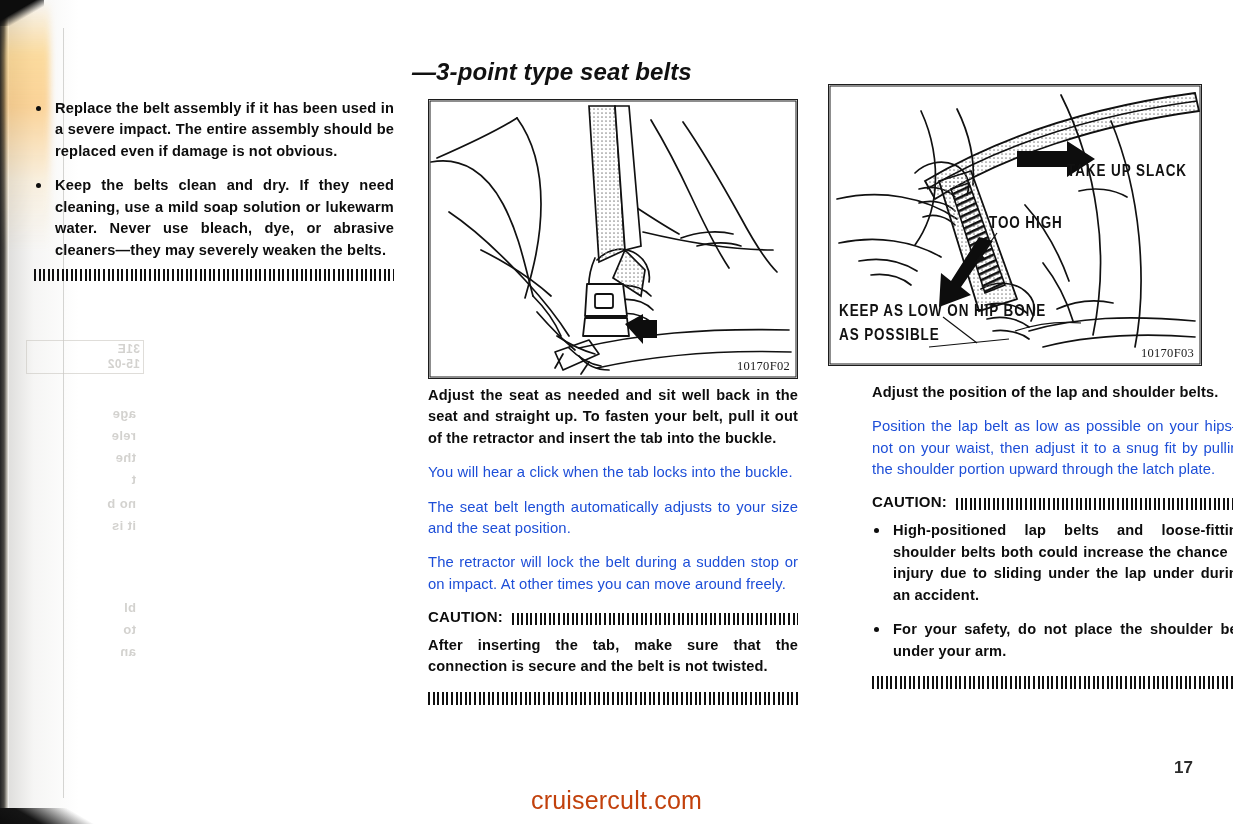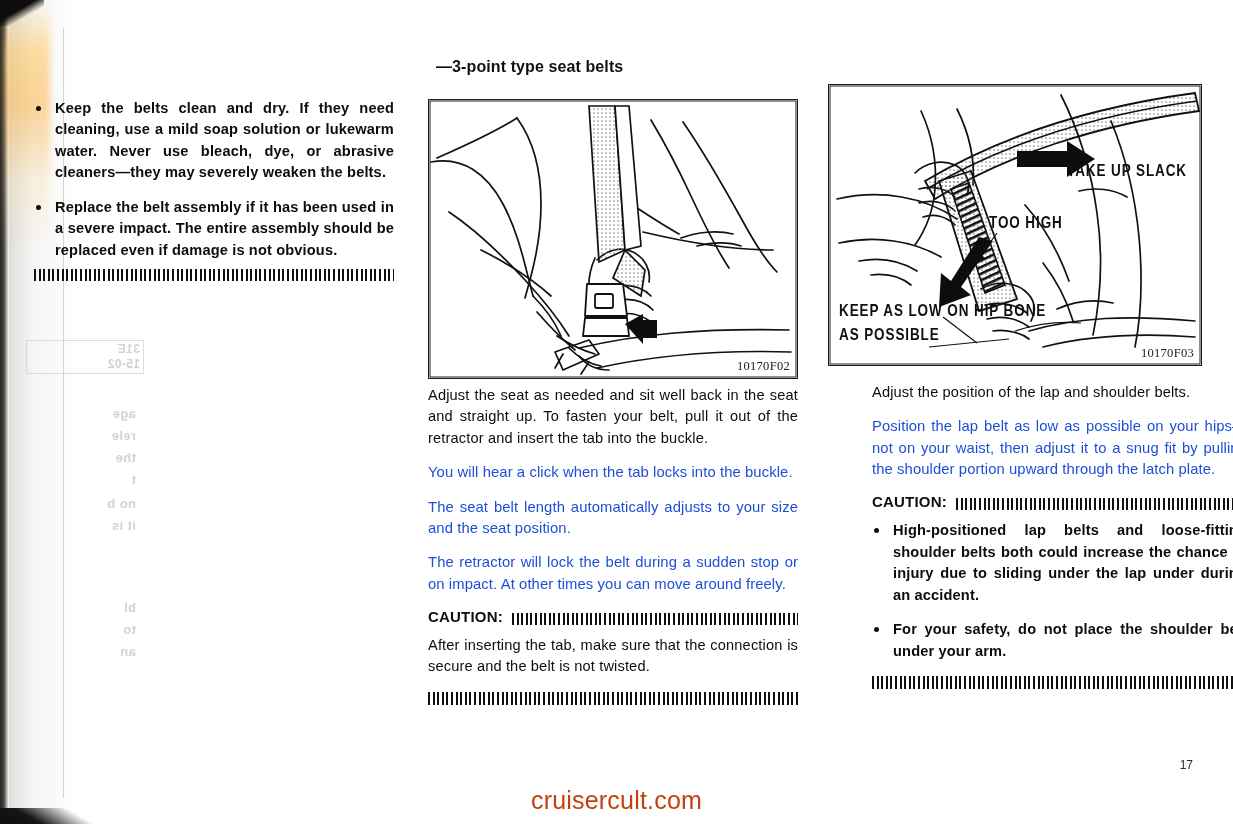--- a/index.html
+++ b/index.html
@@ -93,27 +93,28 @@
     position: absolute;
     top: 0;
   }
   #col-left   { left: 34px;  width: 360px; }
   #col-mid    { left: 428px; width: 370px; }
   #col-right  { left: 872px; width: 375px; }
 
   
   .section-heading {
     position: absolute;
-    left: 436px;
+    left: 412px;
     top: 58px;
-    font-size: 16px;
+    font-size: 24px;
     font-weight: bold;
     color: #111;
     letter-spacing: .1px;
     white-space: nowrap;
+    font-style: italic;
   }
 
   .bullet-list { margin: 0; padding: 0; list-style: none; }
   .bullet-item {
     position: relative;
     padding-left: 21px;
     margin-bottom: 13px;
     font-size: 14.6px;
     font-weight: bold;
     line-height: 1.47;
@@ -128,21 +129,21 @@
     top: 8px;
     width: 5px; height: 5px;
     background: #0d0d0d;
     border-radius: 50%;
   }
   .bullet-item:last-child { margin-bottom: 0; }
 
   p.body-bold {
     margin: 0 0 13px 0;
     font-size: 14.6px;
-    font-weight: normal;
+    font-weight: bold;
     line-height: 1.47;
     color: #0d0d0d;
     text-align: justify;
     letter-spacing: .15px;
   }
   p.body-reg {
     margin: 0 0 13px 0;
     font-size: 14.8px;
     font-weight: normal;
     line-height: 1.44;
@@ -232,23 +233,23 @@
     top: 786px;
     text-align: center;
     font-size: 25px;
     color: #c2410c;
     letter-spacing: .2px;
   }
   #page-number {
     position: absolute;
     right: 40px;
     top: 758px;
-    font-size: 12px;
+    font-size: 17px;
     color: #2b2b2b;
-    font-weight: normal;
+    font-weight: bold;
   }
 </style>
 </head>
 <body>
 
 <div id="page">
 
   <div class="scan-edge-dark"></div>
   <div class="gutter-shade"></div>
   <div class="gutter-fold"></div>
@@ -267,22 +268,22 @@
   <div class="showthrough" style="top:496px;">no b</div>
   <div class="showthrough" style="top:518px;">it is</div>
   <div class="showthrough" style="top:600px;">bl</div>
   <div class="showthrough" style="top:622px;">to</div>
   <div class="showthrough" style="top:644px;">an</div>
 
   <div class="section-heading">—3-point type seat belts</div>
 
   <div class="col" id="col-left" style="top:98px;">
     <ul class="bullet-list">
+      <li class="bullet-item">Replace the belt assembly if it has been used in a severe impact. The entire assembly should be replaced even if damage is not obvious.</li>
       <li class="bullet-item">Keep the belts clean and dry. If they need cleaning, use a mild soap solution or lukewarm water. Never use bleach, dye, or abrasive cleaners—they may severely weaken the belts.</li>
-      <li class="bullet-item">Replace the belt assembly if it has been used in a severe impact. The entire assembly should be replaced even if damage is not obvious.</li>
     </ul>
     <div class="hatch-rule rule-left-col"></div>
   </div>
 
   <div class="figure" id="figure-buckle">
     <svg class="fig-svg" viewBox="0 0 368 278" preserveAspectRatio="none">
       <defs>
         <pattern id="dots" width="4" height="4" patternUnits="userSpaceOnUse">
           <circle cx="1" cy="1" r="0.85" fill="#8a8a8a"></circle>
         </pattern>

